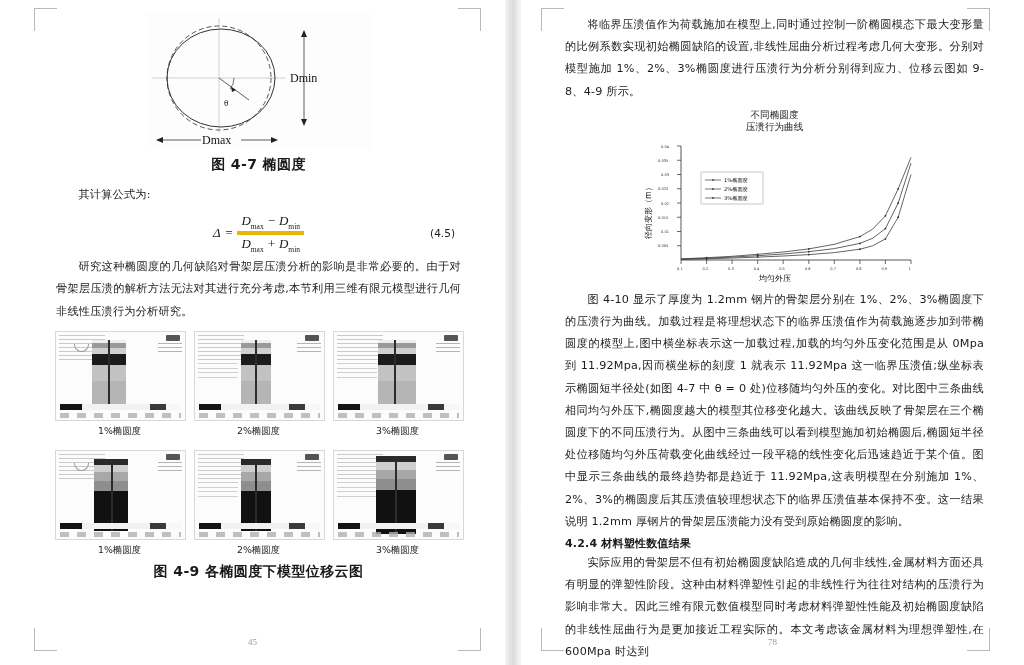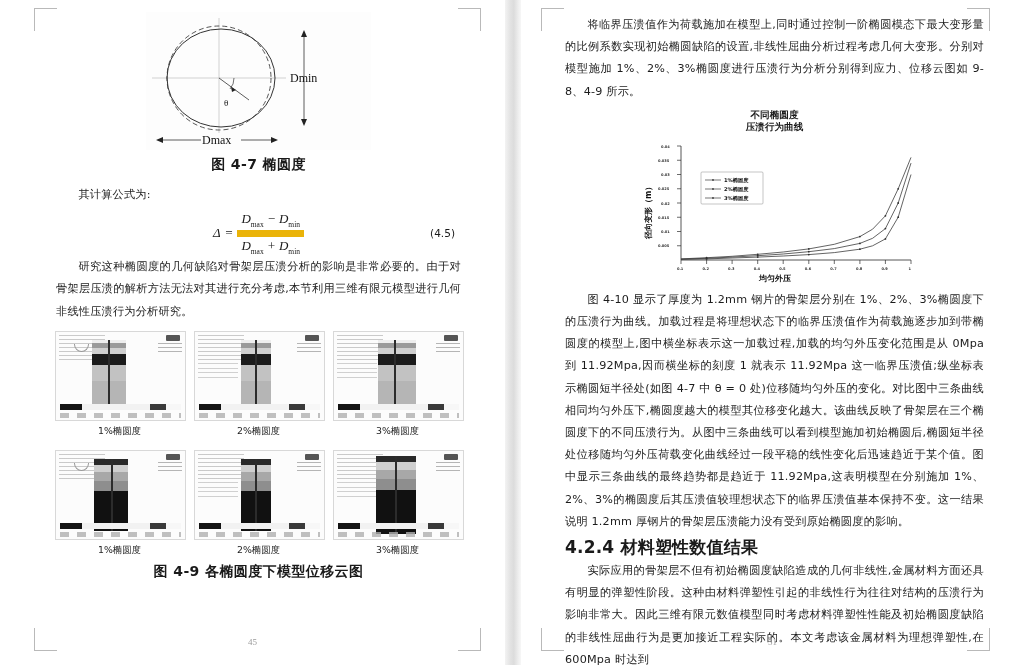--- a/index.html
+++ b/index.html
@@ -32,35 +32,35 @@
     text-align:justify;
     text-justify:inter-ideograph;
     letter-spacing:0.2px;
     color:#1c1c1c;
   }
   p.indent{text-indent:2em;}
   .caption{
     text-align:center;font-size:14px;font-weight:bold;color:#1a1a1a;
     margin:6px 0 0 0;letter-spacing:.4px;
   }
-  .heading{font-size:17px;font-weight:bold;margin:3px 0 1px 0;letter-spacing:.2px;}
+  .heading{font-size:11px;font-weight:bold;margin:3px 0 1px 0;letter-spacing:.2px;}
   .pagenum{
     position:absolute;bottom:18px;left:0;width:100%;text-align:center;
     font-size:9px;color:#9a9a9a;font-family:"Liberation Serif",serif;
   }
 
   
   .fig47-wrap{margin:6px 0 0 0;display:flex;justify-content:center;}
   .fig47{width:225px;height:138px;background:#fdfdfd;position:relative;}
 
   
   .formula-row{display:flex;align-items:center;justify-content:center;position:relative;height:46px;margin-top:4px;}
   .formula{font-family:"Liberation Serif",serif;font-style:italic;font-size:13px;display:flex;align-items:center;gap:4px;}
   .frac{display:inline-flex;flex-direction:column;align-items:center;}
-  .frac .num{border-bottom:7px solid #eab308;padding:0 4px 1px 4px;font-family:Liberation Serif, serif;}
+  .frac .num{border-bottom:4px solid #eab308;padding:0 4px 1px 4px;font-family:Liberation Serif, serif;}
   .frac .den{padding:1px 4px 0 4px;}
   .sub{font-size:7.5px;vertical-align:sub;font-style:normal;}
   .eqno{position:absolute;right:6px;font-size:10.5px;font-style:normal;font-family:"DejaVu Sans",sans-serif;}
 
   
   .grid3{display:flex;gap:10px;margin-top:8px;justify-content:center;}
   .cell{width:129px;}
   .shot{
     width:129px;height:88px;border:1px solid #d8d8d8;background:#fcfcfc;
     position:relative;overflow:hidden;
@@ -84,21 +84,21 @@
   .m-stress{left:36px;top:8px;width:34px;height:70px;
     background:linear-gradient(to bottom,#eee 0 5%,#9a9a9a 5% 12%,#d0d0d0 12% 20%,#1b1b1b 20% 36%,#c2c2c2 36% 58%,#b5b5b5 58% 100%);}
   .m-stress.w2{width:30px;left:46px;}
   .m-stress.w3{width:38px;left:44px;}
   .m-split{position:absolute;top:8px;height:70px;width:1.5px;background:#2c2c2c;}
   
   .m-disp{top:8px;width:34px;height:72px;
     background:linear-gradient(to bottom,#2a2a2a 0 8%,#cfcfcf 8% 18%,#a8a8a8 18% 30%,#8e8e8e 30% 44%,#111 44% 100%);}
 
   
-  .chartbox{margin:6px auto 0 auto;width:300px;font-weight:bold;}
+  .chartbox{margin:6px auto 0 auto;width:300px;}
   .charttitle{text-align:center;font-size:9.6px;line-height:12px;color:#1b1b1b;margin-bottom:1px;}
   svg.chart{display:block;background:#fff;}
   .axis-line{stroke:#2b2b2b;stroke-width:.8;fill:none;}
   .tick{stroke:#2b2b2b;stroke-width:.7;}
   .ticklbl{font-size:3.6px;fill:#333;font-family:"DejaVu Sans",sans-serif;}
   .axlbl{font-size:8px;fill:#111;font-family:"DejaVu Sans",sans-serif;}
   .serie{fill:none;stroke:#3c3c3c;stroke-width:.8;}
   .legbox{fill:#fff;stroke:#8a8a8a;stroke-width:.5;}
   .leglbl{font-size:5.2px;fill:#111;font-family:"DejaVu Sans",sans-serif;}
 </style>
@@ -361,16 +361,16 @@
         </svg>
       </div>
 
       <p class="body indent" style="margin-top:5px;">图 4-10 显示了厚度为 1.2mm 钢片的骨架层分别在 1%、2%、3%椭圆度下的压溃行为曲线。加载过程是将理想状态下的临界压溃值作为荷载施逐步加到带椭圆度的模型上,图中横坐标表示这一加载过程,加载的均匀外压变化范围是从 0Mpa 到 11.92Mpa,因而横坐标的刻度 1 就表示 11.92Mpa 这一临界压溃值;纵坐标表示椭圆短半径处(如图 4-7 中 θ = 0 处)位移随均匀外压的变化。对比图中三条曲线相同均匀外压下,椭圆度越大的模型其位移变化越大。该曲线反映了骨架层在三个椭圆度下的不同压溃行为。从图中三条曲线可以看到模型施加初始椭圆后,椭圆短半径处位移随均匀外压荷载变化曲线经过一段平稳的线性变化后迅速趋近于某个值。图中显示三条曲线的最终趋势都是趋近于 11.92Mpa,这表明模型在分别施加 1%、2%、3%的椭圆度后其压溃值较理想状态下的临界压溃值基本保持不变。这一结果说明 1.2mm 厚钢片的骨架层压溃能力没有受到原始椭圆度的影响。</p>
 
       <div class="heading">4.2.4 材料塑性数值结果</div>
 
       <p class="body indent">实际应用的骨架层不但有初始椭圆度缺陷造成的几何非线性,金属材料方面还具有明显的弹塑性阶段。这种由材料弹塑性引起的非线性行为往往对结构的压溃行为影响非常大。因此三维有限元数值模型同时考虑材料弹塑性性能及初始椭圆度缺陷的非线性屈曲行为是更加接近工程实际的。本文考虑该金属材料为理想弹塑性,在 600Mpa 时达到</p>
 
     </div>
-    <div class="pagenum">51</div>
+    <div class="pagenum">78</div>
   </div>
 
 </div>
 
 </body></html>

